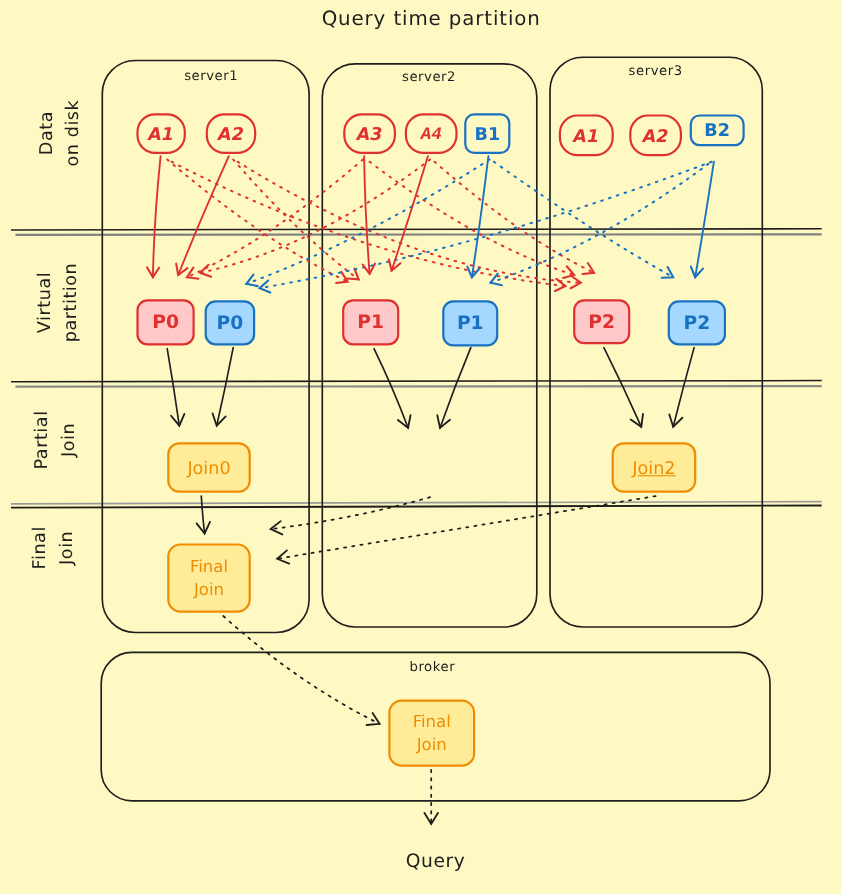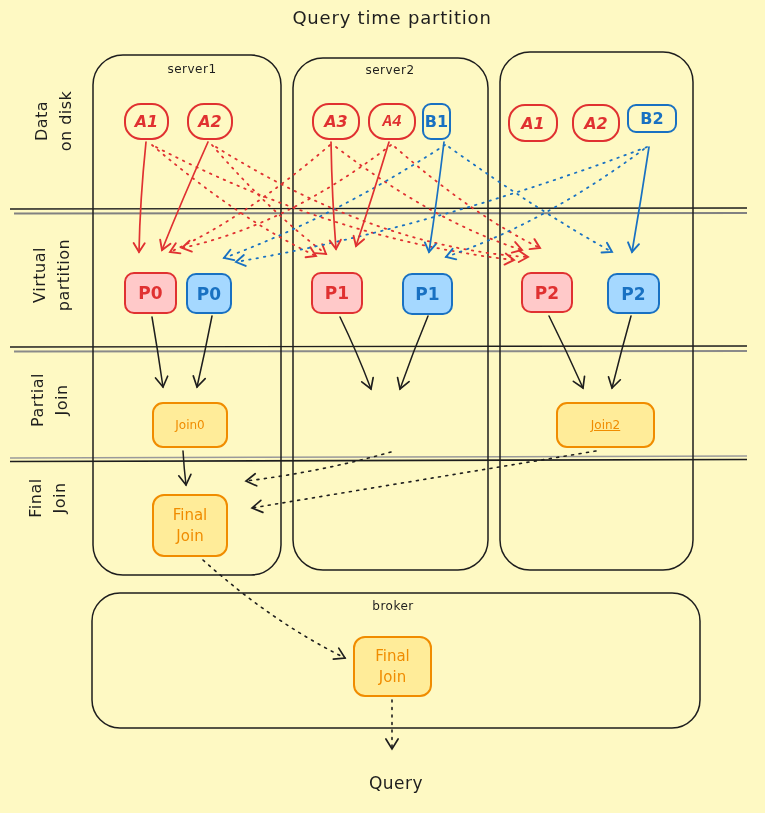--- a/index.html
+++ b/index.html
@@ -15,21 +15,21 @@
   .rowlbl span{display:block;}
   .box{position:absolute;display:flex;align-items:center;justify-content:center;
        box-sizing:border-box;background:transparent;}
   .seg{border:2px solid;border-radius:9px;font-size:16px;font-weight:600;font-style:italic;}
   .seg.red{border-color:#e03131;color:#e03131;border-radius:17px;}
   .seg.blue{border-color:#1971c2;color:#1971c2;font-style:normal;}
   .part{border:2.5px solid;border-radius:10px;font-size:17px;font-weight:600;}
   .part.red{border-color:#e03131;color:#e03131;background:#ffc9c9;}
   .part.blue{border-color:#1971c2;color:#1971c2;background:#a5d8ff;}
   .joinbox{border:2px solid #f08c00;border-radius:11px;background:#ffec99;
-           color:#f08c00;font-size:12px;font-weight:500;}
+           color:#f08c00;font-size:16px;font-weight:500;}
   .fjbox{border:2px solid #f08c00;border-radius:12px;background:#ffec99;
          color:#f08c00;font-size:15px;font-weight:500;flex-direction:column;line-height:1.35;}
   .servername{font-size:12px;font-weight:500;letter-spacing:0.5px;}
   .title{font-size:18px;letter-spacing:0.8px;}
 </style>
 </head>
 <body>
 
 <div class="canvas">
 
@@ -122,39 +122,40 @@
     <span>Partial</span>
     <span>Join</span>
   </div>
   <div class="rowlbl rot" style="left:-10px;top:472px;">
     <span>Final</span>
     <span>Join</span>
   </div>
 
   <div class="lbl servername" style="left:122px;top:62px;width:140px;">server1</div>
   <div class="lbl servername" style="left:320px;top:63px;width:140px;">server2</div>
+  <div class="lbl servername" style="left:526px;top:57px;width:140px;">server3</div>
 
   <div class="box seg red" style="left:124px;top:103px;width:45px;height:37px;">A1</div>
   <div class="box seg red" style="left:187px;top:103px;width:46px;height:37px;">A2</div>
   <div class="box seg red" style="left:312px;top:103px;width:48px;height:37px;">A3</div>
   <div class="box seg red" style="left:368px;top:103px;width:48px;height:37px;font-family:Liberation Mono, monospace;">A4</div>
-  <div class="box seg blue" style="left:422px;top:103px;width:29px;height:37px;">B1</div>
+  <div class="box seg blue" style="left:422px;top:103px;width:42px;height:37px;">B1</div>
   <div class="box seg red" style="left:508px;top:104px;width:50px;height:38px;">A1</div>
   <div class="box seg red" style="left:572px;top:104px;width:48px;height:38px;">A2</div>
   <div class="box seg blue" style="left:627px;top:104px;width:50px;height:29px;">B2</div>
 
   <div class="box part red" style="left:124px;top:272px;width:53px;height:42px;">P0</div>
   <div class="box part blue" style="left:186px;top:273px;width:46px;height:41px;">P0</div>
   <div class="box part red" style="left:311px;top:272px;width:52px;height:42px;">P1</div>
   <div class="box part blue" style="left:402px;top:273px;width:51px;height:42px;">P1</div>
   <div class="box part red" style="left:521px;top:272px;width:52px;height:41px;">P2</div>
   <div class="box part blue" style="left:607px;top:273px;width:53px;height:41px;">P2</div>
 
   <div class="box joinbox" style="left:152px;top:402px;width:76px;height:46px;">Join0</div>
-  <div class="box joinbox" style="left:556px;top:402px;width:99px;height:46px;text-decoration:underline;">Join2</div>
+  <div class="box joinbox" style="left:556px;top:402px;width:77px;height:46px;text-decoration:underline;">Join2</div>
 
   <div class="box fjbox" style="left:152px;top:494px;width:76px;height:63px;">
     <span>Final</span>
     <span>Join</span>
   </div>
 
   <div class="lbl servername" style="left:343px;top:599px;width:100px;">broker</div>
   <div class="box fjbox" style="left:353px;top:636px;width:79px;height:61px;">
     <span>Final</span>
     <span>Join</span>

